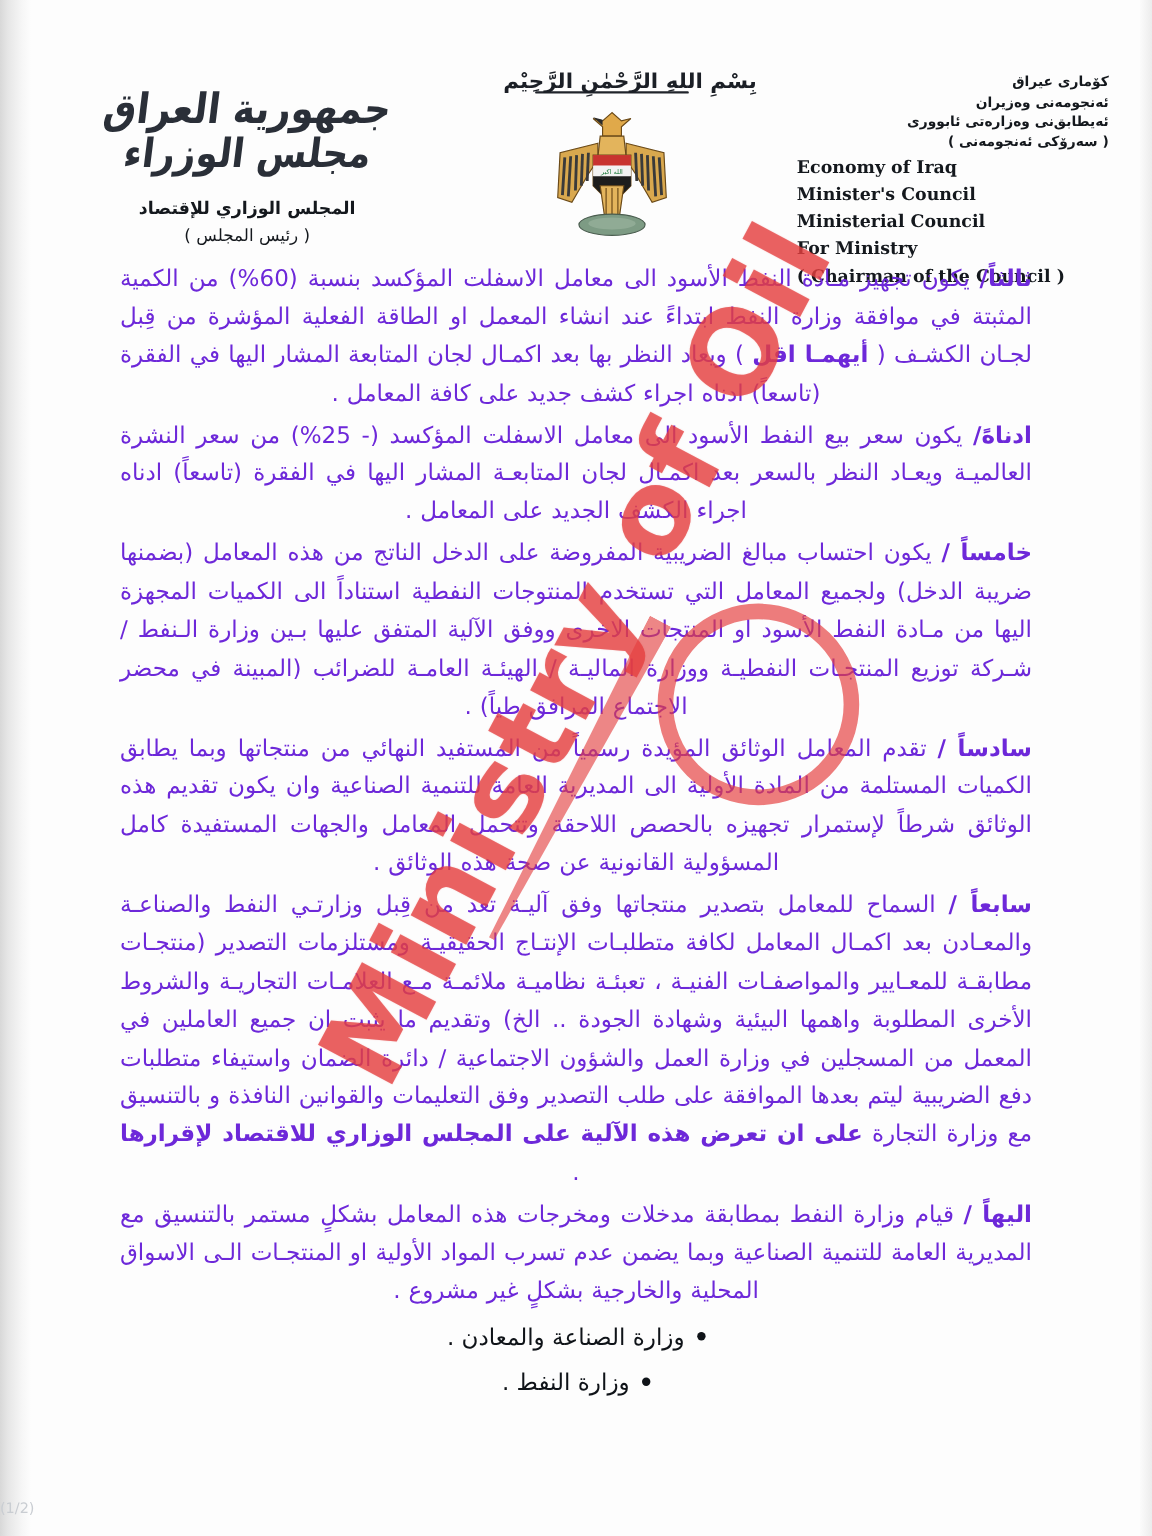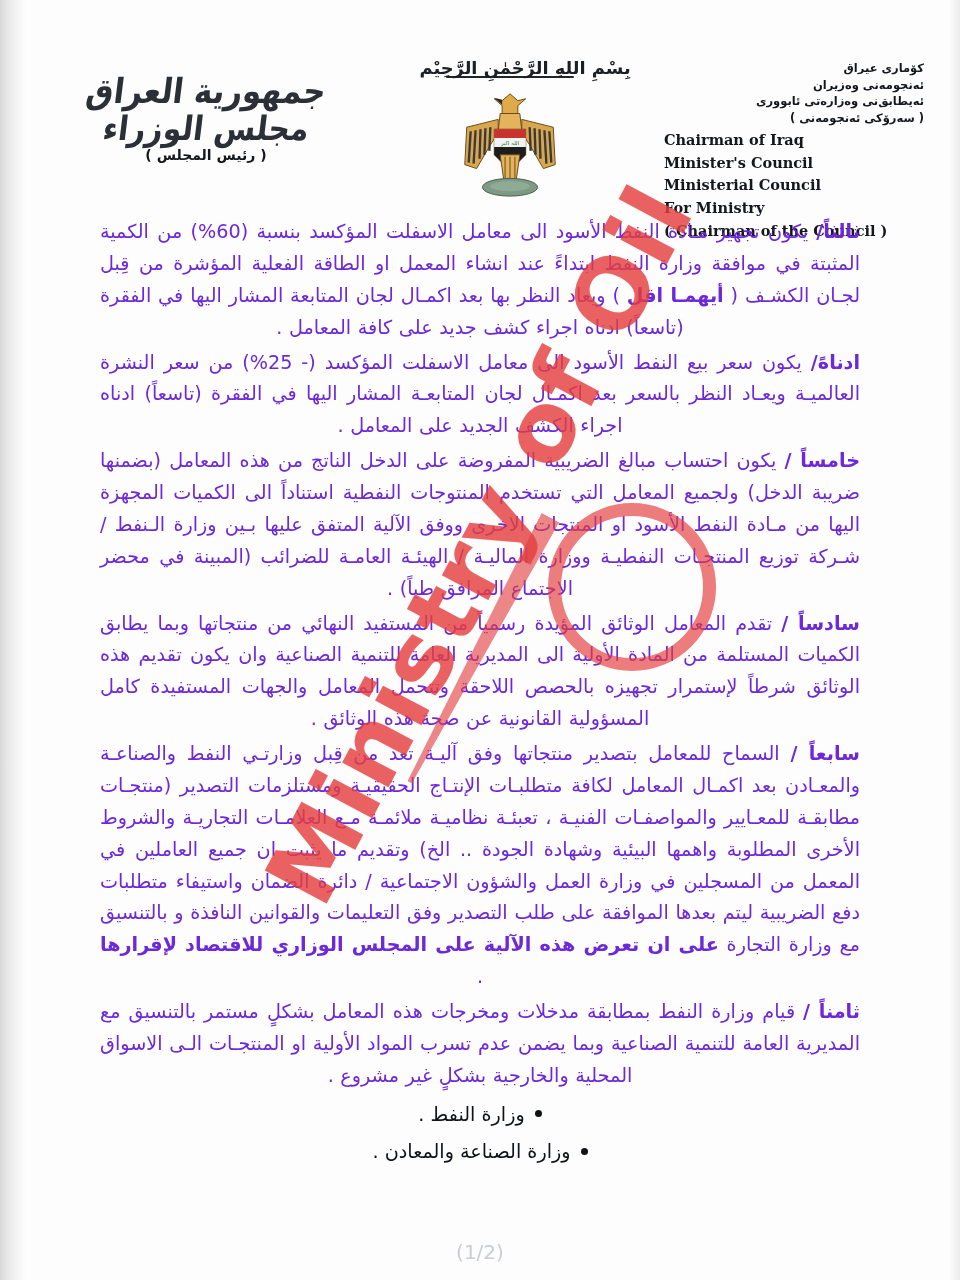--- a/index.html
+++ b/index.html
@@ -83,21 +83,21 @@
   .head-right-sub {
     font-size: 14.5px;
     font-weight: 700;
     color: #14181d;
     margin-top: 20px;
     line-height: 1.5;
     white-space: nowrap;
   }
   .head-right-sub2 {
     font-size: 14px;
-    font-weight: 700;
+    font-weight: 400;
     color: #14181d;
     margin-top: 3px;
     white-space: nowrap;
   }
 
   
   .head-center {
     width: 230px;
     padding-top: 4px;
   }
@@ -240,40 +240,40 @@
     clip-path: polygon(0% 0%, 100% 0%, 62% 100%, 38% 100%);
   }
 
   
   .page-number {
     position: absolute;
     z-index: 3;
     bottom: 16px;
     left: 0;
     width: 100%;
-    text-align: center;
-    font-size: 20px;
+    font-size: 12px;
     color: #c9cdd2;
     direction: ltr;
     font-family: "DejaVu Sans", "Liberation Sans", sans-serif;
   }
 </style>
 </head>
 <body>
 
 <div class="page">
 
   <div class="scan-edge-left"></div>
   <div class="scan-edge-right"></div>
 
   <div class="letterhead">
 
     <div class="head-right">
       <div class="calligraphy-1">جمهورية العراق</div>
       <div class="calligraphy-2">مجلس الوزراء</div>
+      <div class="head-right-sub">المجلس الوزاري للإقتصاد</div>
       <div class="head-right-sub2">( رئيس المجلس )</div>
     </div>
 
     <div class="head-center">
       <div class="basmala">بِسْمِ اللهِ الرَّحْمٰنِ الرَّحِيْم</div>
       <div class="basmala-rule"></div>
       <svg class="emblem" viewBox="0 0 120 120">
 
         <path d="M60 10 L52 17 L44 15 L52 22 L52 30 L68 30 L68 22 L76 15 L68 17 Z" fill="#e0a94a" stroke="#6b4a18" stroke-width="1"></path>
         <path d="M52 16 L44 14 L52 21 Z" fill="#2b2b2b"></path>
@@ -314,21 +314,21 @@
         <ellipse cx="60" cy="105" rx="28" ry="9" fill="#7d9b84" stroke="#4a5d4f" stroke-width="1"></ellipse>
         <ellipse cx="60" cy="104" rx="20" ry="5" fill="#90ab95"></ellipse>
       </svg>
     </div>
 
     <div class="head-left">
       <div class="kurdish">كۆماری عیراق</div>
       <div class="kurdish">ئه‌نجومه‌نی وه‌زیران</div>
       <div class="kurdish">ئه‌يطابق‌نی وه‌زاره‌تی ئابووری</div>
       <div class="kurdish">( سه‌رۆكی ئه‌نجومه‌نی )</div>
-      <div class="english">Chairman of Iraq</div>
+      <div class="english">Economy of Iraq</div>
       <div class="english">Minister's Council</div>
       <div class="english">Ministerial Council</div>
       <div class="english">For Ministry</div>
       <div class="english">( Chairman of the Council )</div>
     </div>
   </div>
 
   <div class="doc-body">
 
     <p class="clause">
@@ -345,31 +345,31 @@
 
     <p class="clause">
       <span class="lead">سادساً /</span><span> تقدم المعامل الوثائق المؤيدة رسمياً من المستفيد النهائي من منتجاتها وبما يطابق الكميات المستلمة من المادة الأولية الى المديرية العامة للتنمية الصناعية وان يكون تقديم هذه الوثائق شرطاً لإستمرار تجهيزه بالحصص اللاحقة وتتحمل المعامل والجهات المستفيدة كامل المسؤولية القانونية عن صحة هذه الوثائق .</span>
     </p>
 
     <p class="clause">
       <span class="lead">سابعاً /</span><span> السماح للمعامل بتصدير منتجاتها وفق آليـة تعد من قِبل وزارتـي النفط والصناعـة والمعـادن بعد اكمـال المعامل لكافة متطلبـات الإنتـاج الحقيقيـة ومستلزمات التصدير (منتجـات مطابقـة للمعـايير والمواصفـات الفنيـة ، تعبئـة نظاميـة ملائمـة مـع العلامـات التجاريـة والشروط الأخرى المطلوبة واهمها البيئية وشهادة الجودة .. الخ) وتقديم ما يثبت ان جميع العاملين في المعمل من المسجلين في وزارة العمل والشؤون الاجتماعية / دائرة الضمان واستيفاء متطلبات دفع الضريبية ليتم بعدها الموافقة على طلب التصدير وفق التعليمات والقوانين النافذة و بالتنسيق مع وزارة التجارة </span><span class="bold">على ان تعرض هذه الآلية على المجلس الوزاري للاقتصاد لإقرارها</span><span> .</span>
     </p>
 
     <p class="clause">
-      <span class="lead">ثامناً /</span><span> قيام وزارة النفط بمطابقة مدخلات ومخرجات هذه المعامل بشكلٍ مستمر بالتنسيق مع المديرية العامة للتنمية الصناعية وبما يضمن عدم تسرب المواد الأولية او المنتجـات الـى الاسواق المحلية والخارجية بشكلٍ غير مشروع .</span>
+      <span class="lead">اليهاً /</span><span> قيام وزارة النفط بمطابقة مدخلات ومخرجات هذه المعامل بشكلٍ مستمر بالتنسيق مع المديرية العامة للتنمية الصناعية وبما يضمن عدم تسرب المواد الأولية او المنتجـات الـى الاسواق المحلية والخارجية بشكلٍ غير مشروع .</span>
     </p>
 
 
     <ul class="bullets">
+      <li>
+        <span class="dot"></span><span>وزارة الصناعة والمعادن .</span>
+      </li>
       <li>
         <span class="dot"></span><span>وزارة النفط .</span>
       </li>
-      <li>
-        <span class="dot"></span><span>وزارة الصناعة والمعادن .</span>
-      </li>
     </ul>
   </div>
 
   <div class="watermark-ring"></div>
   <div class="watermark-slash"></div>
   <div class="watermark">Ministry of Oil</div>
 
   <div class="page-number">(1/2)</div>
 
 </div>

